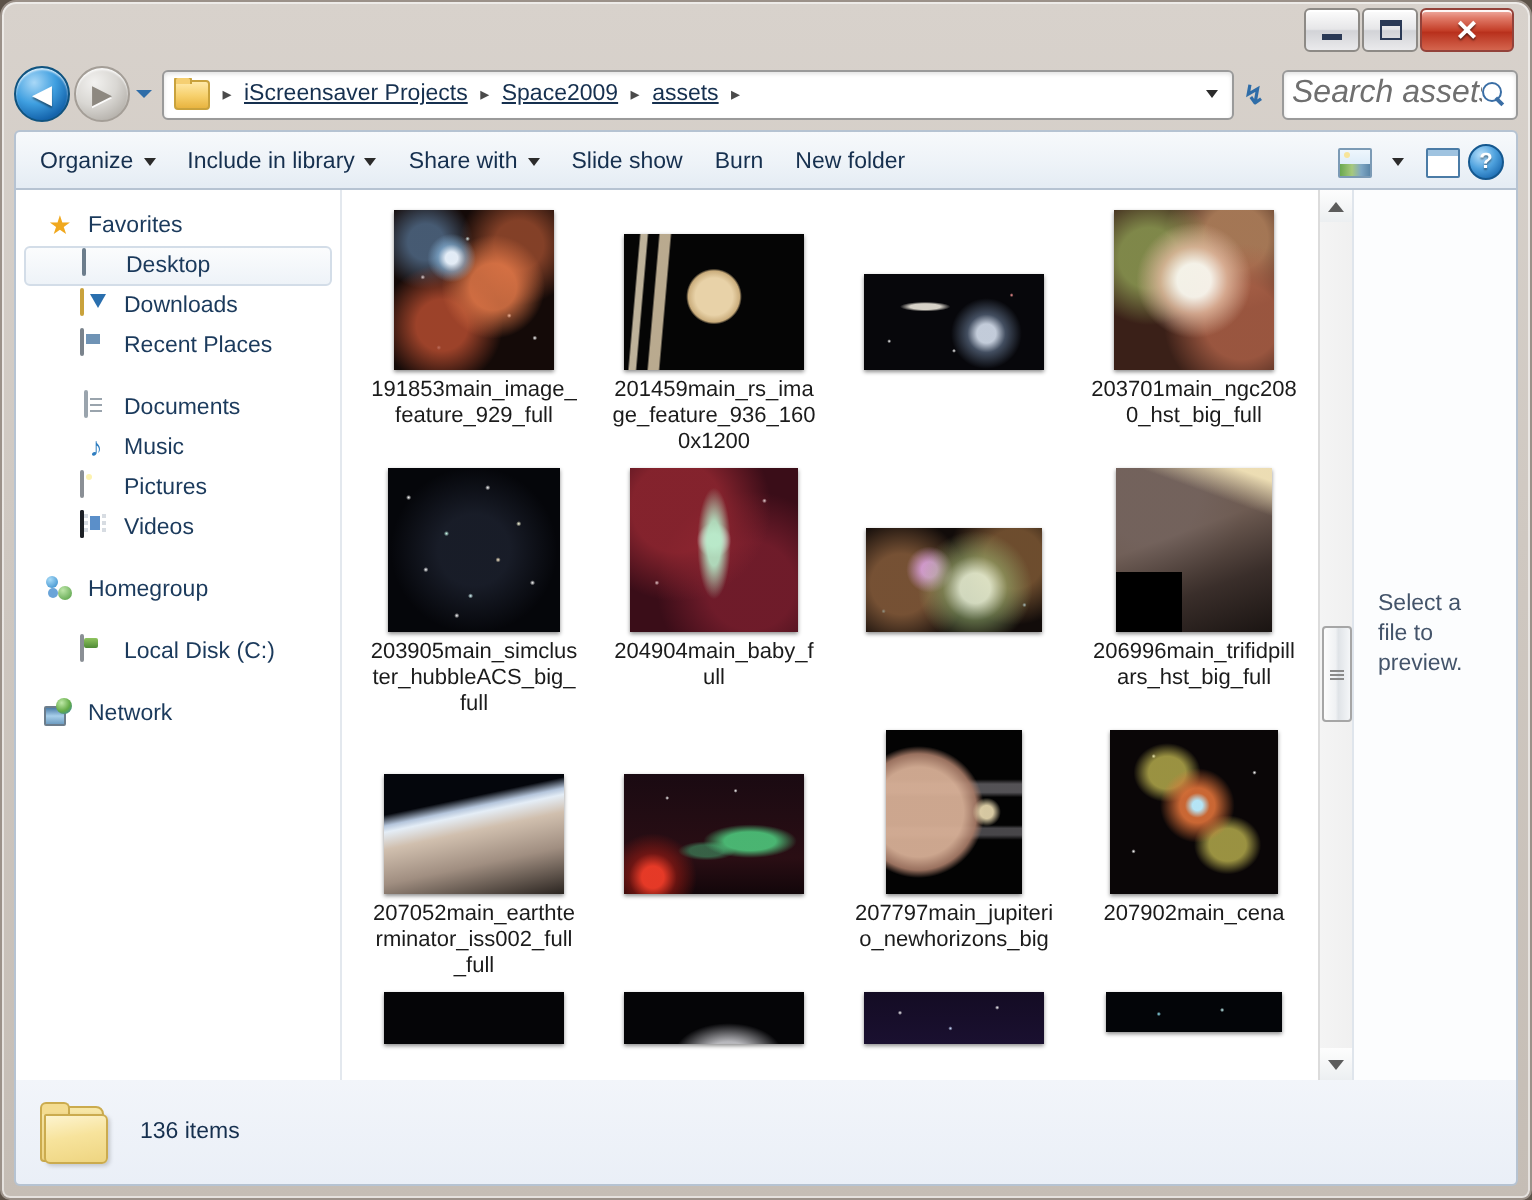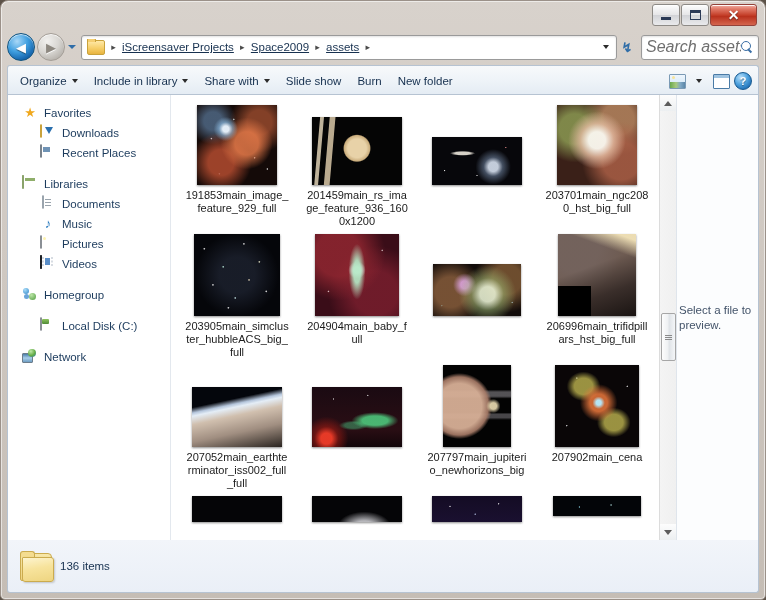--- a/index.html
+++ b/index.html
@@ -270,29 +270,29 @@
     border:1px solid #a6a6a6;
     background:linear-gradient(90deg,#fdfdfd 0%,#eff1f3 45%,#dfe3e7 55%,#f4f6f8 100%);
     display:flex;align-items:center;justify-content:center;
   }
   .grip{width:7px;height:5px;
     background:linear-gradient(180deg,#8a8a8a 0 1px,transparent 1px 2px,#8a8a8a 2px 3px,transparent 3px 4px,#8a8a8a 4px 5px);
   }
   
   .preview{
     width:82px;flex:0 0 auto;background:#fcfdfe;border-left:1px solid #dfe5ec;
-    display:flex;align-items:center;justify-content:center;padding:0 2px;box-sizing:border-box;
+    display:flex;align-items:center;justify-content:center;padding:0 12px;box-sizing:border-box;
   }
   .prevtext{font-size:11.5px;line-height:15px;color:#44546a;text-align:left;}
   
   .statusbar{
     position:absolute;left:6px;right:6px;bottom:6px;height:52px;
     background:linear-gradient(180deg,#f2f5fa 0%,#eaeff7 100%);
     border:1px solid #b6c3d2;border-top:none;border-radius:0 0 3px 3px;
-    display:flex;align-items:center;padding:0 10px;gap:4px;
+    display:flex;align-items:center;padding:0 10px;gap:14px;
   }
   .bigfolder{
     width:38px;height:30px;flex:0 0 auto;position:relative;
   }
   .bigfolder .bk{
     position:absolute;left:2px;top:2px;width:30px;height:26px;border-radius:2px 4px 2px 2px;
     background:linear-gradient(180deg,#f7e7a8 0%,#f0d684 100%);border:1px solid #cbab4e;
   }
   .bigfolder .tab{
     position:absolute;left:2px;top:0px;width:13px;height:5px;border-radius:3px 3px 0 0;
@@ -404,35 +404,35 @@
   <div class="bodyarea">
 
     <div class="navpane">
 
       <div class="navitem lvl0">
         <span class="nico">
             <span class="ic-star">★</span>
           </span>
         <span>Favorites</span>
       </div>
+      <div class="navitem sel">
+        <span class="nico"><span class="ic-desktop"></span></span>
+        <span>Desktop</span>
+      </div>
       <div class="navitem lvl1">
         <span class="nico"><span class="ic-dl"></span></span>
         <span>Downloads</span>
       </div>
       <div class="navitem lvl1">
         <span class="nico"><span class="ic-recent"></span></span>
         <span>Recent Places</span>
       </div>
 
       <div class="navgap"></div>
 
-      <div class="navitem lvl0">
-        <span class="nico"><span class="ic-lib"></span></span>
-        <span>Libraries</span>
-      </div>
       <div class="navitem lvl1">
         <span class="nico"><span class="ic-doc"></span></span>
         <span>Documents</span>
       </div>
       <div class="navitem lvl1">
         <span class="nico">
             <span class="ic-music">♪</span>
           </span>
         <span>Music</span>
       </div>

